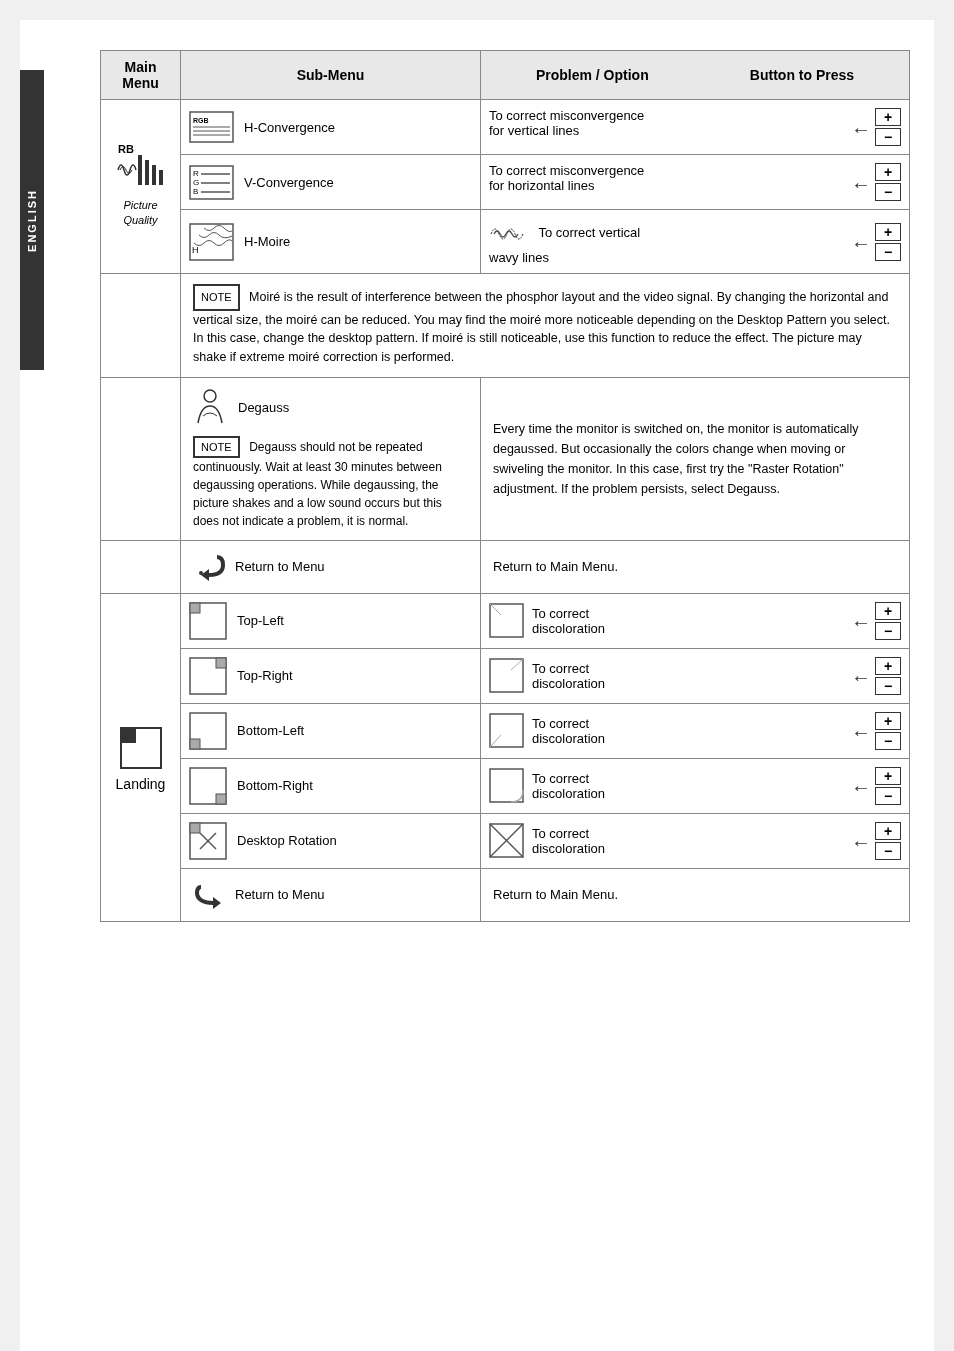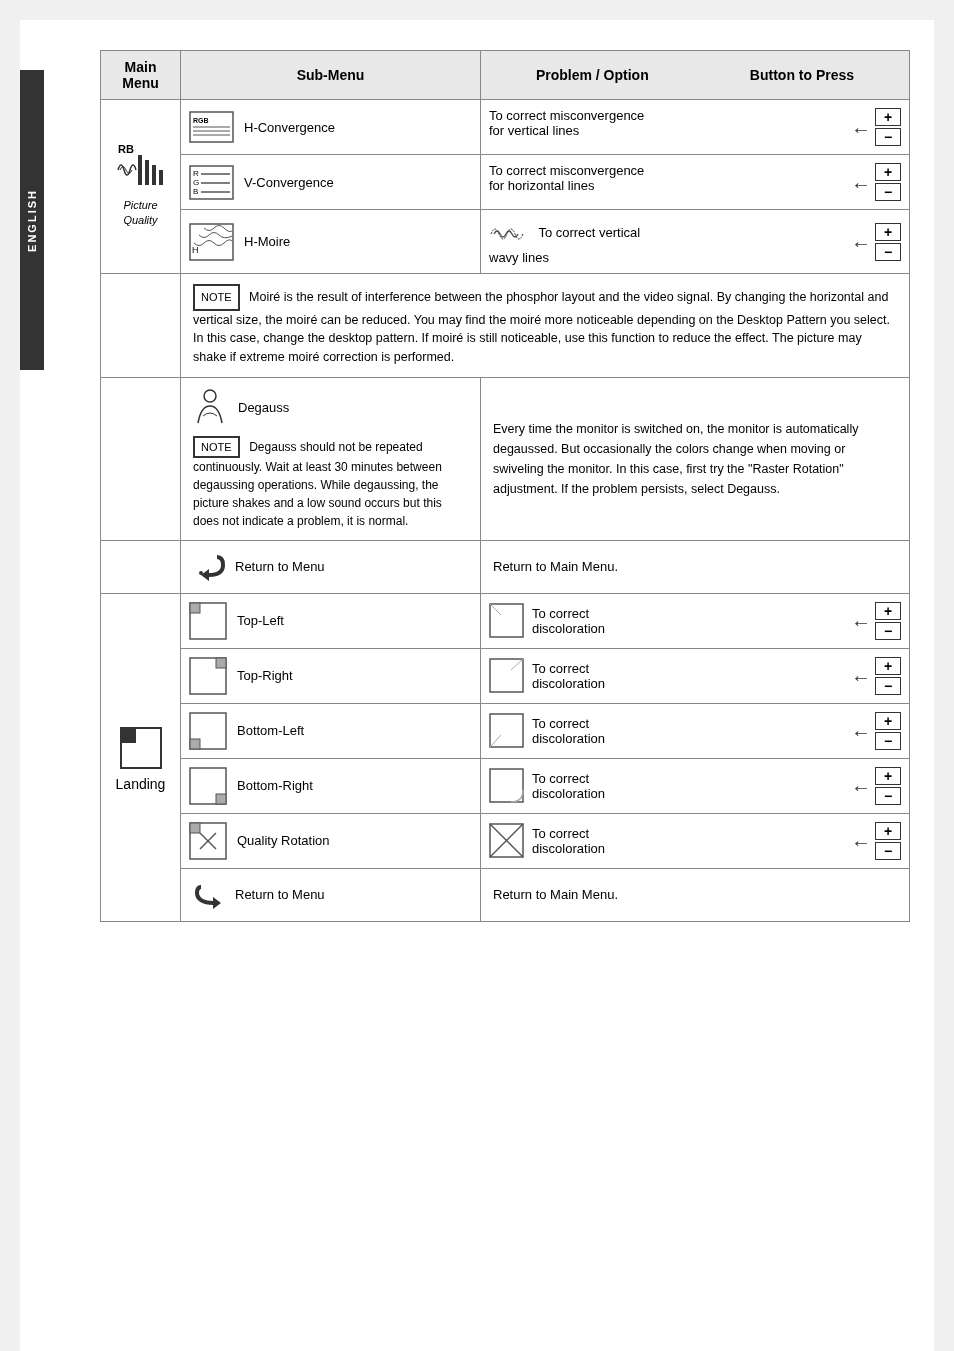--- a/index.html
+++ b/index.html
@@ -445,21 +445,21 @@
       <tr>
         <td class="sub-menu-cell">
           <div class="icon-text-row">
             <svg width="38" height="38" viewBox="0 0 38 38">
               <rect x="1" y="1" width="36" height="36" fill="none" stroke="#555" stroke-width="1.5"></rect>
               <rect x="1" y="1" width="10" height="10" fill="#aaa" stroke="#555" stroke-width="1"></rect>
 
               <line x1="11" y1="11" x2="27" y2="27" stroke="#555" stroke-width="1.5"></line>
               <line x1="11" y1="27" x2="27" y2="11" stroke="#555" stroke-width="1.5"></line>
             </svg>
-            <span>Quality Rotation</span>
+            <span>Desktop Rotation</span>
           </div>
         </td>
         <td class="problem-cell">
           <div class="problem-with-buttons">
             <div style="display:flex; align-items:center; gap:8px;">
               <svg width="35" height="35" viewBox="0 0 35 35">
                 <rect x="1" y="1" width="33" height="33" fill="none" stroke="#555" stroke-width="1.5"></rect>
                 <line x1="1" y1="34" x2="34" y2="1" stroke="#555" stroke-width="1.5"></line>
                 <line x1="1" y1="1" x2="34" y2="34" stroke="#555" stroke-width="1.5"></line>
               </svg>

